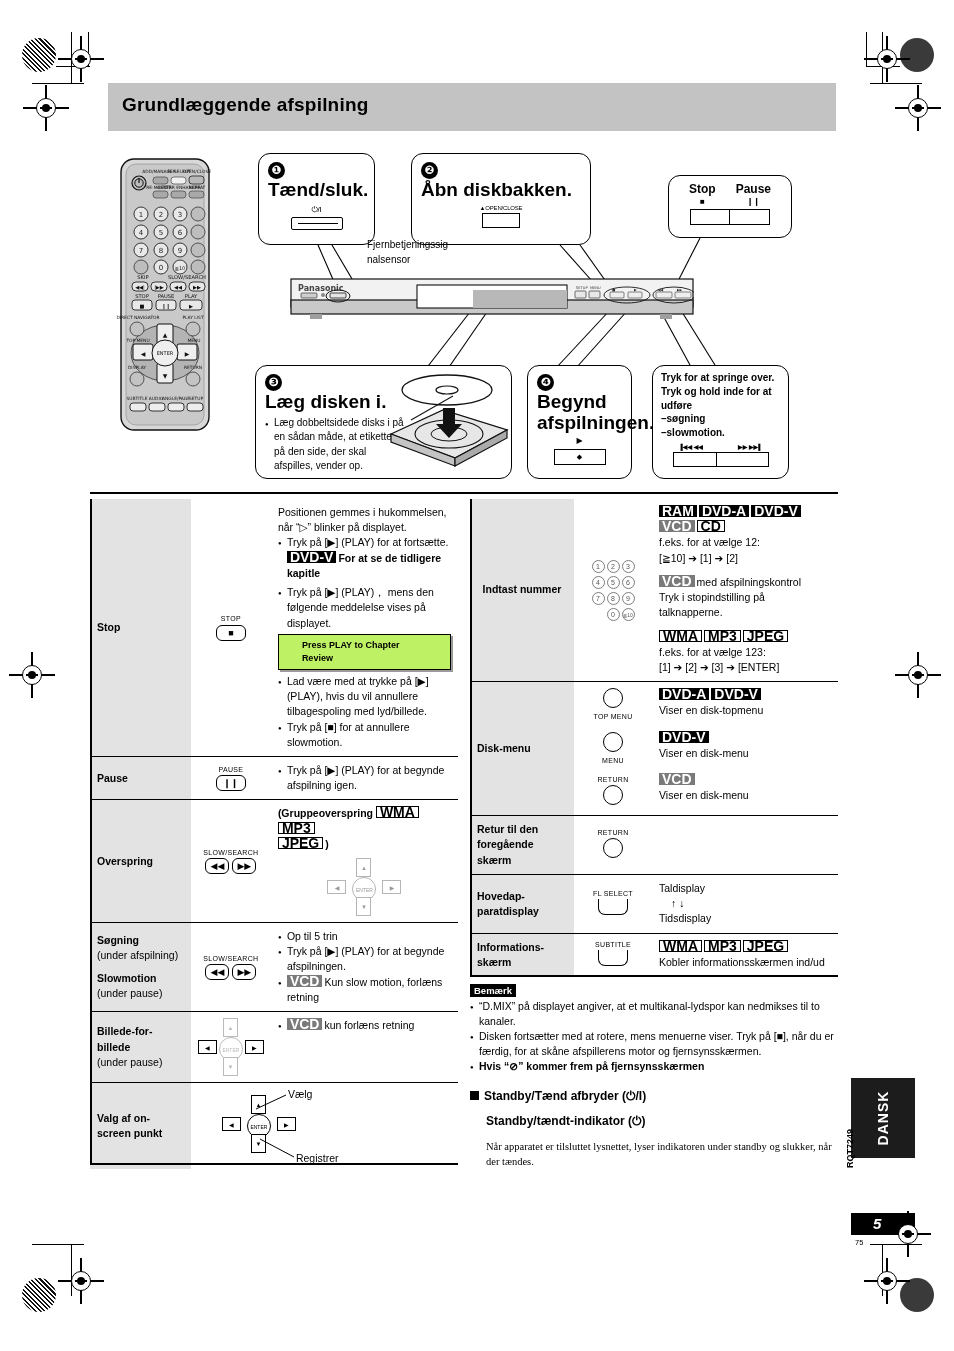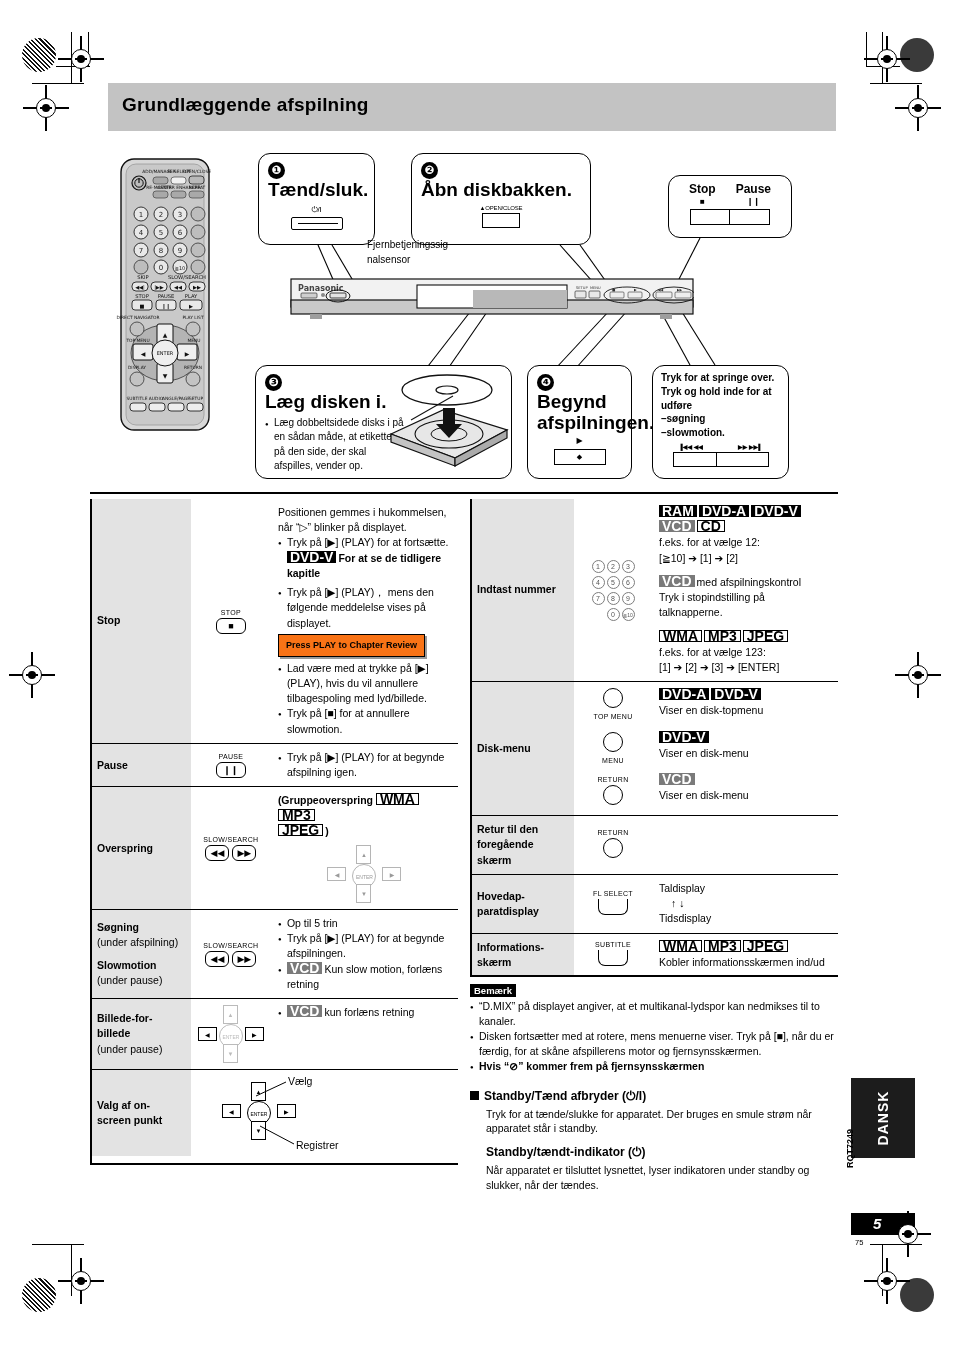--- a/index.html
+++ b/index.html
@@ -66,22 +66,22 @@
   
   .badge { display: inline-block; font-size: 14px; font-weight: bold; padding: 0 3px;
            line-height: 12px; margin-right: 2px; font-family:"Liberation Sans", sans-serif; }
   .b-black { background: #000; color: #fff; }
   .b-gray  { background: #7a7a7a; color: #fff; }
   .b-out   { background: #fff; color: #000; border: 1px solid #000; line-height: 10px; }
 
   .bullet { position: relative; padding-left: 9px; }
   .bullet::before { content: "\25CF"; position: absolute; left: 0; top: 0; font-size: 6px; line-height: 17px; }
 
-  .msgbox { border: 1.4px solid #000; box-shadow: 2px 2px 0 #9a9a9a; padding: 4px 7px;
-            font-size: 9px; font-weight: bold; display: inline-block; margin: 3px 0 4px 0; background:#f97316;}
+  .msgbox { border: 1.4px solid #000; box-shadow: 2px 2px 0 #9a9a9a; padding: 4px 23px;
+            font-size: 9px; font-weight: bold; display: inline-block; margin: 3px 0 4px 0; background:#bef264;}
 
   
   .rbtn { display:inline-block; border:1.3px solid #000; border-radius:6px; background:#fff;
           min-width: 30px; height: 16px; line-height: 14px; text-align:center; font-size:9px; }
   .rbtn-lbl { font-size: 7px; letter-spacing: .3px; display:block; text-align:center; }
   .rcirc { display:inline-block; width:20px; height:20px; border:1.3px solid #000;
            border-radius:50%; background:#fff; }
 
   
   .dpad { position: relative; width: 74px; height: 58px; margin: 0 auto; }
@@ -583,21 +583,21 @@
     </tr>
   </tbody>
     </table>
   <div style="position:absolute; left:90px; top:1163px; width:368px; height:1.6px; background:#000;"></div>
   <div style="position:absolute; left:90px; top:499px; width:1.6px; height:666px; background:#000;"></div>
 
   <table class="tbl" style="left:470px; top:499px; width:368px;">
 
     <tbody>
         <tr>
-      <td class="lbl-cell" style="width:104px;">
+      <td class="lbl-cell" style="width:104px;text-align:center;">
         <div>Indtast nummer</div>
       </td>
       <td class="btn-cell" style="width:78px;">
         <div class="keypad">
           <span>1</span><span>2</span><span>3</span>
           <span>4</span><span>5</span><span>6</span>
           <span>7</span><span>8</span><span>9</span>
           <span style="visibility:hidden;">x</span><span>0</span><span style="font-size:5px;">≧10</span>
         </div>
       </td>
@@ -706,28 +706,27 @@
   <div class="notes" style="left:470px; top:983px; width:370px;">
     <span class="note-head">Bemærk</span>
     <div class="bullet"><span>“D.MIX” på displayet angiver, at et multikanal-lydspor kan nedmikses til to kanaler.</span></div>
     <div class="bullet"><span>Disken fortsætter med at rotere, mens menuerne viser. Tryk på [■], når du er færdig, for at skåne afspillerens motor og fjernsynsskærmen.</span></div>
     <div class="bullet" style="font-weight:bold;"><span>Hvis “⊘” kommer frem på fjernsynsskærmen</span></div>
 
     <div style="height:14px;"></div>
 
     <div>
       <span class="sq"></span><span style="font-size:12px; font-weight:bold;">Standby/Tænd afbryder (⏻/I)</span>
-      <div style="padding-left:16px; margin-top:2px;">Tryk for at tænde/slukke for apparatet. Der bruges en smule strøm når apparatet står i standby.</div>
     </div>
 
     <div style="height:8px;"></div>
 
     <div style="padding-left:16px;">
       <div style="font-size:12px; font-weight:bold;">Standby/tændt-indikator (⏻)</div>
-      <div style="margin-top:2px;">Når apparatet er tilsluttet lysnettet, lyser indikatoren under standby og slukker, når der tændes.</div>
+      <div style="margin-top:10px;font-family:Liberation Serif, serif;">Når apparatet er tilsluttet lysnettet, lyser indikatoren under standby og slukker, når der tændes.</div>
     </div>
   </div>
 
   <div class="dansk-tab">
     <span>DANSK</span>
   </div>
   <div class="rqt">RQT7249</div>
   <div class="pagebar">
     <span>5</span>
   </div>

